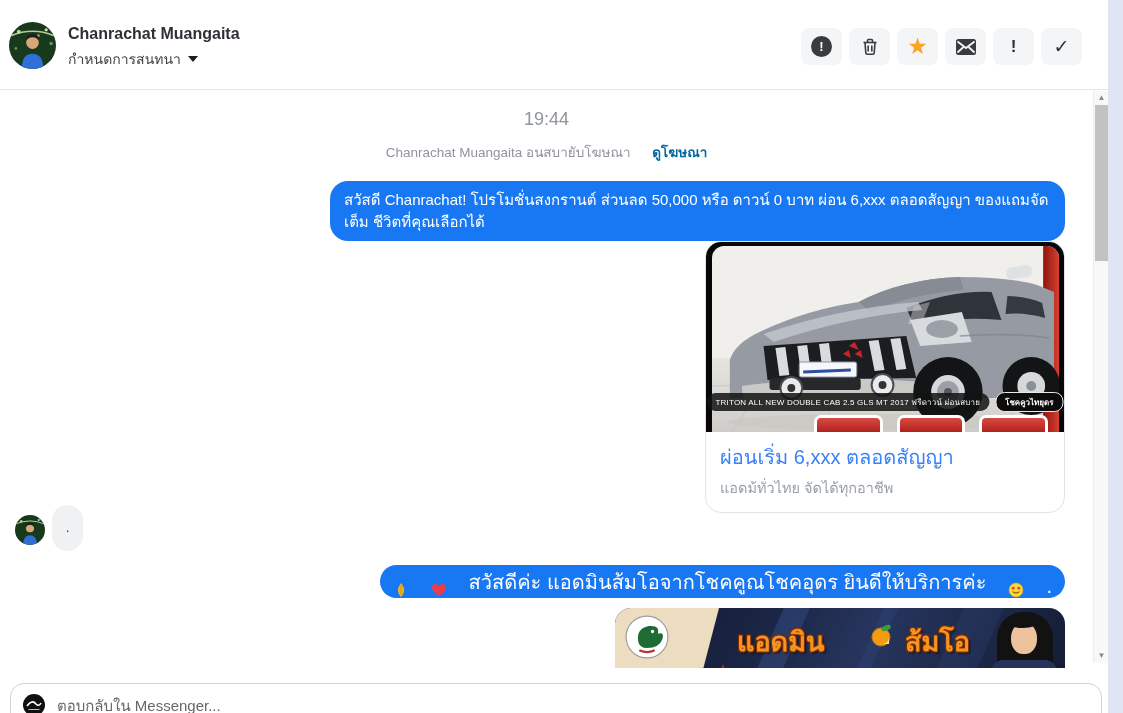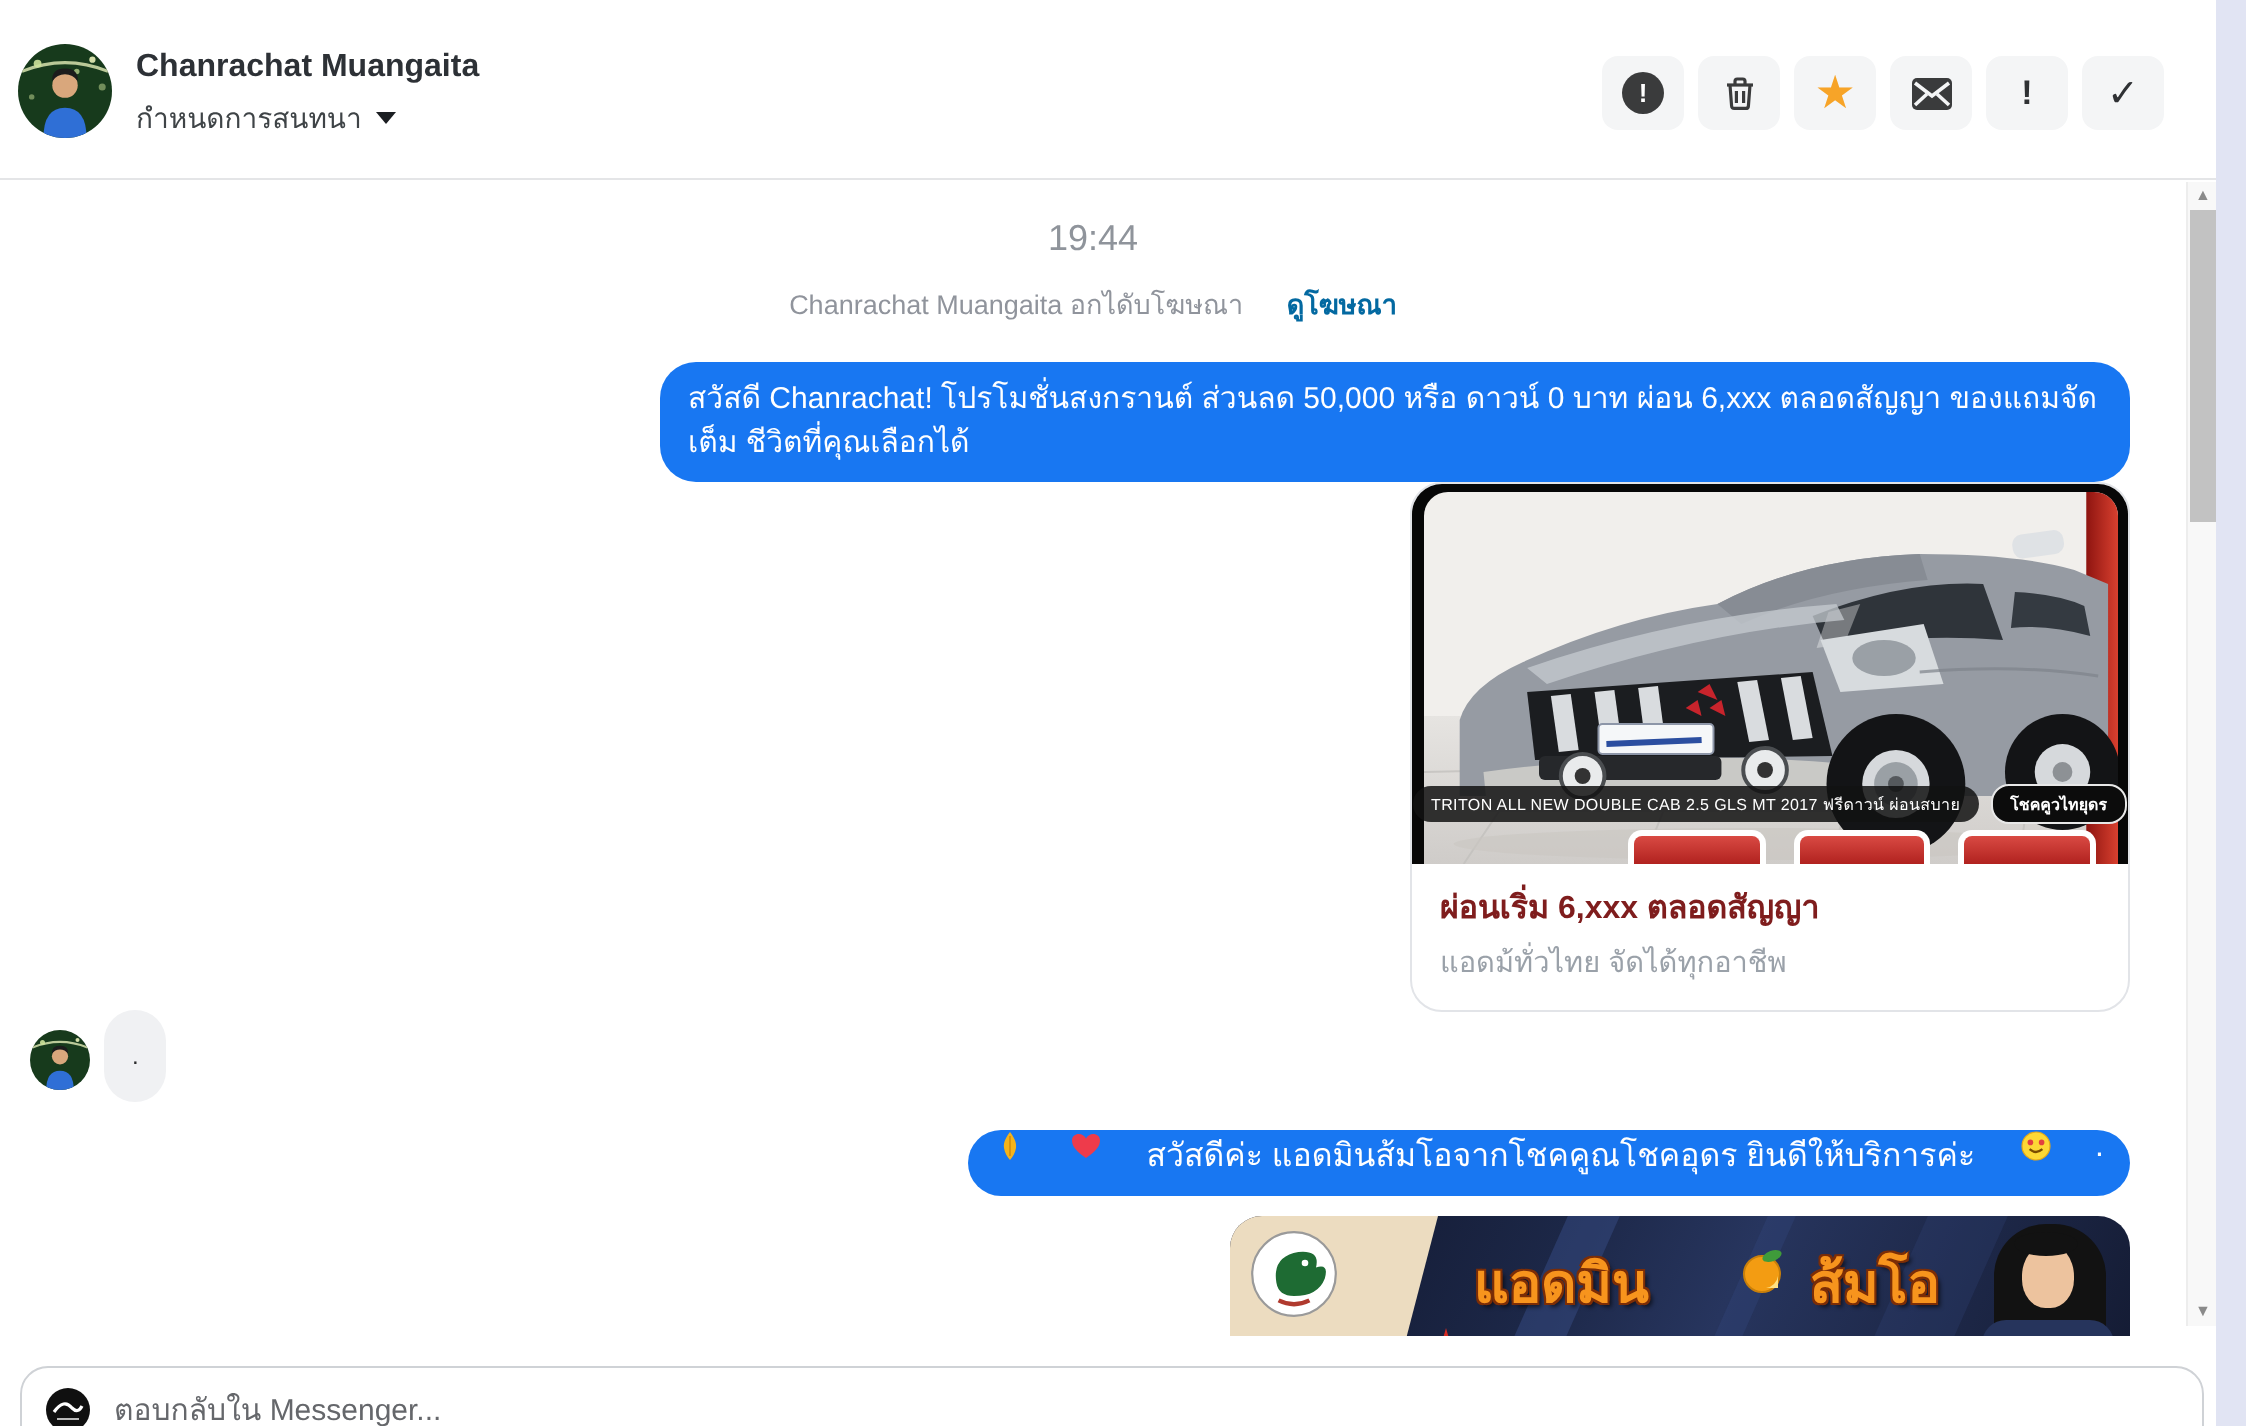--- a/index.html
+++ b/index.html
@@ -37,30 +37,30 @@
   
   .ad-card{position:absolute;right:28px;top:150px;width:360px;background:#fff;border:1px solid #e2e4e8;border-radius:16px;overflow:hidden;cursor:pointer;}
   .ad-photo{position:relative;height:190px;background:#070707;}
   .ad-photo svg.scene{position:absolute;left:6px;right:5px;top:4px;bottom:0;width:calc(100% - 11px);height:186px;border-radius:12px 12px 0 0;}
   .photo-caption{position:absolute;left:50%;transform:translateX(-50%);bottom:20px;display:flex;gap:6px;align-items:center;white-space:nowrap;}
   .photo-caption .spec{background:rgba(18,18,18,.85);color:#fff;font-size:8px;font-weight:400;padding:2.5px 9px;border-radius:9px;letter-spacing:.2px;text-align:right;}
   .photo-caption .badge{background:#0c0c0c;color:#fff;font-size:8px;font-weight:700;padding:2.5px 9px;border-radius:9px;border:1px solid #e8e8e8;}
   .price-blocks{position:absolute;left:108px;right:16px;bottom:0;height:17px;display:flex;gap:14px;}
   .price-blocks i{flex:1;border-radius:7px 7px 0 0;border:3px solid #fff;border-bottom:none;background:linear-gradient(180deg,#d94a43,#b1221f);}
   .card-footer{padding:9px 14px 13px;}
-  .card-title{font-size:16px;font-weight:700;color:#7f1d1d;}
+  .card-title{font-size:20px;font-weight:400;color:#3b82f6;}
   .card-sub{margin-top:3px;font-size:14.5px;color:#9aa1a9;}
 
   
   .avatar-sm{position:absolute;left:15px;top:424px;width:30px;height:30px;border-radius:50%;overflow:hidden;}
   .dot-bubble{position:absolute;left:52px;top:414px;padding:17px 14px;border-radius:22px;background:#f0f1f3;color:#2b2b2b;font-size:12px;line-height:12px;}
 
   
-  .bubble2{position:absolute;right:28px;top:474px;height:33px;display:flex;align-items:flex-start;gap:22px;
-    padding:0 13px;border-radius:17px;font-size:16px;}
+  .bubble2{position:absolute;right:28px;top:474px;height:33px;display:flex;align-items:flex-end;gap:22px;
+    padding:0 13px;border-radius:17px;font-size:20px;}
   .emoji{display:inline-flex;width:16px;height:16px;}
   .emoji svg{width:100%;height:100%;}
 
   
   .banner{position:absolute;right:28px;top:517px;width:450px;height:80px;border-radius:16px 16px 0 0;overflow:hidden;cursor:pointer;
     background:linear-gradient(115deg,#10162c 0%,#1c2747 35%,#27355e 55%,#141b33 100%);}
   .bn-streak{position:absolute;background:#35487f;opacity:.55;transform:skewX(-24deg);}
   .s1{left:150px;top:-5px;width:26px;height:95px;}
   .s2{left:250px;top:-5px;width:14px;height:95px;opacity:.35;}
   .s3{left:330px;top:-5px;width:40px;height:95px;opacity:.25;}
@@ -148,21 +148,21 @@
         <span class="check-glyph">✓</span>
       </button>
     </div>
   </div>
 
   <div class="chat-area">
     <div class="msg-time">19:44</div>
 
     <div class="msg-context">
       <span>Chanrachat Muangaita</span>
-      <span>อกไดับโฆษณา</span>
+      <span>อนสบายับโฆษณา</span>
       <span class="ad-link">ดูโฆษณา</span>
     </div>
 
     <div class="bubble-out bubble1">สวัสดี Chanrachat! โปรโมชั่นสงกรานต์ ส่วนลด 50,000 หรือ ดาวน์ 0 บาท ผ่อน 6,xxx ตลอดสัญญา ของแถมจัดเต็ม ชีวิตที่คุณเลือกได้</div>
 
     <div class="ad-card">
       <div class="ad-photo">
         <svg class="scene" viewBox="0 0 350 186" preserveAspectRatio="none">
           <defs>
             <linearGradient id="redband" x1="0" y1="0" x2="1" y2="0">

